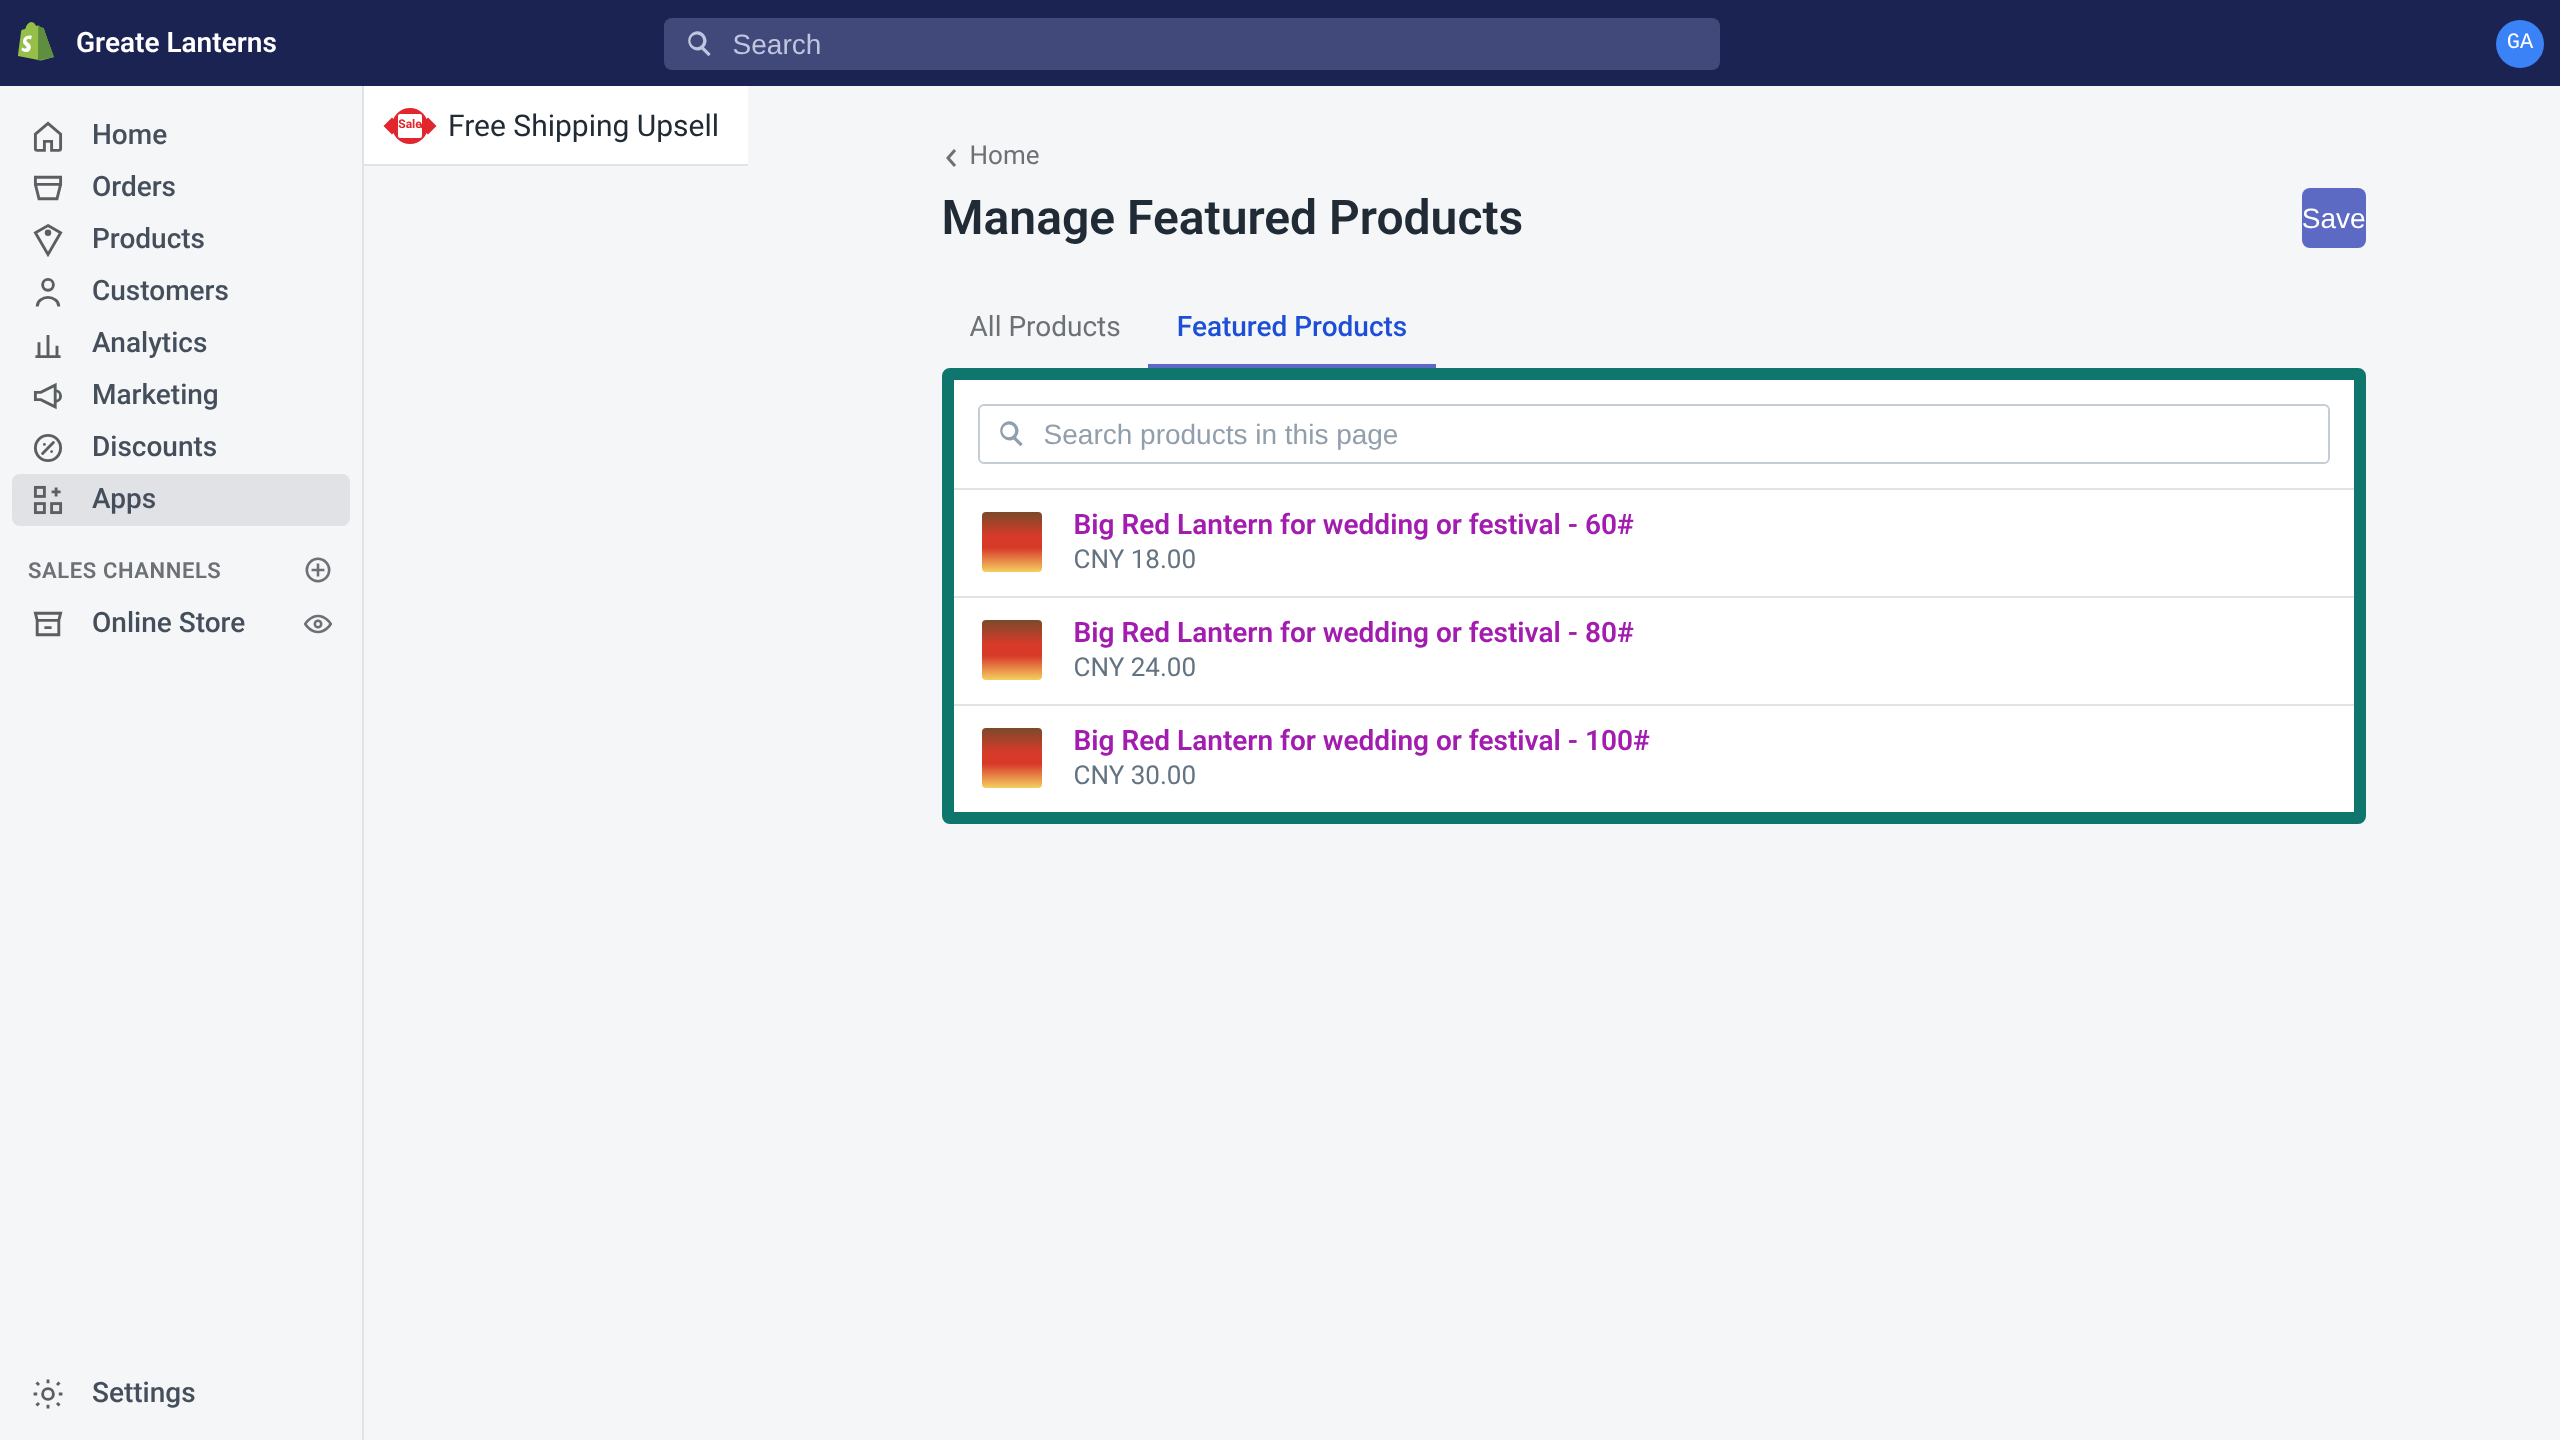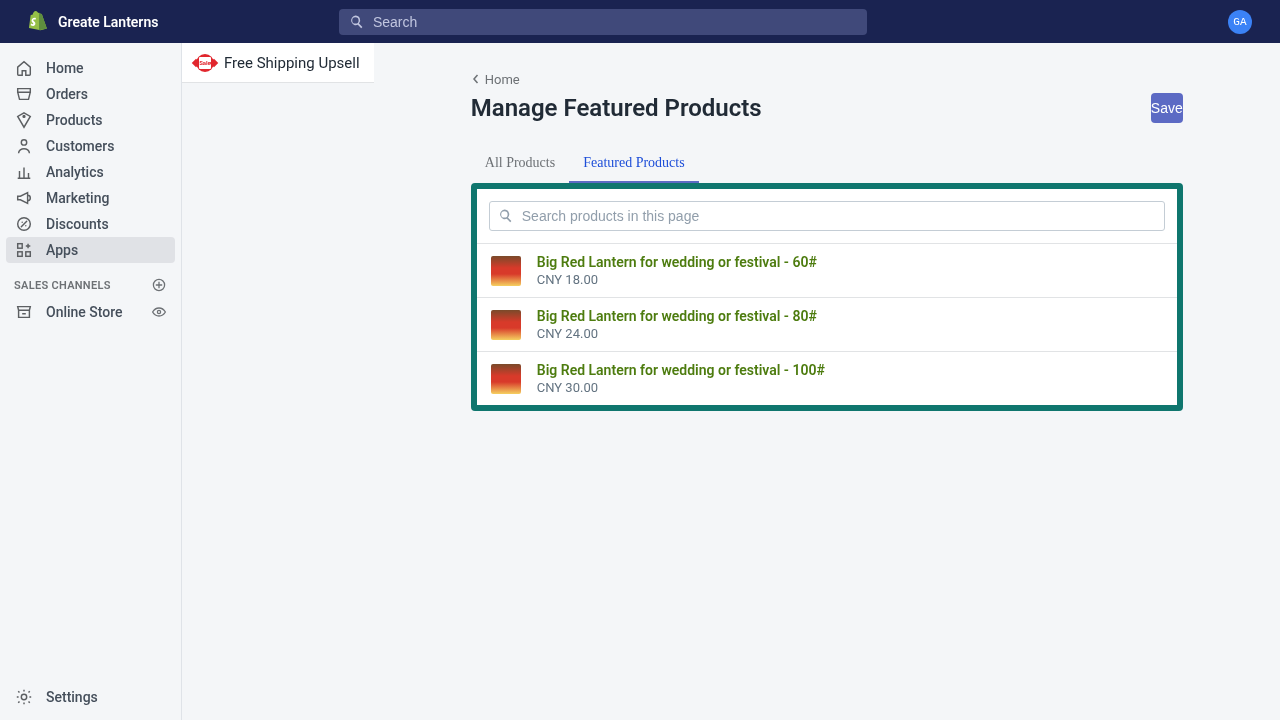--- a/index.html
+++ b/index.html
@@ -1,17 +1,17 @@
 <!DOCTYPE html>
 <html><head>
 <meta charset="utf-8">
 <style>
 * { box-sizing: border-box; margin: 0; padding: 0; }
 body { font-family: -apple-system, BlinkMacSystemFont, "Segoe UI", Roboto, sans-serif; font-size: 14px; color: #212b36; background: #f4f6f8; width: 1280px; height: 720px; overflow: hidden; }
-.topbar { height: 43px; background: #1a2351; display: flex; align-items: center; padding: 0 28px; }
+.topbar { height: 43px; background: #1a2351; display: flex; align-items: center; padding: 0 8px; }
 .logo { width: 20px; height: 22px; }
 .store-name { color: #fff; font-weight: 600; margin-left: 10px; font-size: 14px; }
 .search-wrap { margin-left: auto; margin-right: auto; position: relative; }
 .search-input { width: 528px; height: 26px; background: #40497a; border: none; border-radius: 4px; padding: 0 10px 0 34px; color: #c1c6e0; font-size: 14px; }
 .search-input::placeholder { color: #c1c6e0; }
 .search-glass { position: absolute; left: 10px; top: 5px; }
 .avatar { width: 24px; height: 24px; border-radius: 50%; background: #3b82f6; color: #fff; font-size: 11px; display: flex; align-items: center; justify-content: center; margin-left: auto; font-family: Liberation Mono, monospace; }
 .shell { display: flex; height: calc(720px - 43px); }
 .sidebar { width: 182px; background: #f4f6f8; border-right: 1px solid #dfe3e8; display: flex; flex-direction: column; padding-top: 12px; }
 .nav-item { display: flex; align-items: center; height: 26px; padding: 0 14px; color: #454f5b; font-size: 14px; cursor: pointer; font-weight: 500; }
@@ -27,32 +27,32 @@
 .app-badge::after { right: -3px; }
 .app-badge-inner { position: absolute; inset: 3px; background: #fff; border-radius: 1px; font-size: 6px; color: #e1262d; display: flex; align-items: center; justify-content: center; font-weight: bold; }
 .app-title { margin-left: 10px; font-size: 15px; color: #212b36; }
 .content { flex: 1; background: #f4f6f8; padding: 28px 0 0 0; display: flex; flex-direction: column; align-items: center; }
 .content-inner { width: 712px; }
 .breadcrumb { display: inline-flex; align-items: center; color: #6d7175; font-size: 13px; cursor: pointer; }
 .breadcrumb svg { margin-right: 4px; }
 .heading-row { display: flex; align-items: center; margin-top: 6px; }
 .page-title { font-size: 24px; font-weight: 600; color: #212b36; }
 .save-btn { margin-left: auto; background: #5c6ac4; color: #fff; border: none; border-radius: 4px; height: 30px; padding: 0 0; font-size: 14px; font-weight: 500; cursor: pointer; }
-.tabs { display: flex; margin-top: 22px; font-family: Liberation Serif, serif; }
+.tabs { display: flex; margin-top: 22px; }
 .tab { padding: 10px 14px; font-size: 14px; color: #6d7175; cursor: pointer; }
 .tab.active { color: #1d4ed8; font-weight: 500; border-bottom: 2.5px solid #5c6ac4; }
 .card { background: #fff; border: 6px solid #0f766e; border-radius: 4px; }
 .card-search { padding: 12px; }
 .card-search-box { position: relative; }
 .card-search-input { width: 100%; height: 30px; border: 1px solid #c4cdd5; border-radius: 3px; padding: 0 10px 0 32px; font-size: 14px; }
 .card-search-input::placeholder { color: #919eab; }
 .card-search-ico { position: absolute; left: 9px; top: 7px; }
 .prod-row { display: flex; align-items: center; padding: 10px 14px; border-top: 1px solid #e1e3e5; }
 .prod-thumb { width: 30px; height: 30px; background: linear-gradient(180deg,#7a4a2a 0%,#d83a2a 40%,#d83a2a 60%,#f5d060 100%); border-radius: 2px; margin-right: 16px; }
-.prod-title { font-size: 14px; font-weight: 600; color: #4d7c0f; }
+.prod-title { font-size: 14px; font-weight: 600; color: #a21caf; }
 .prod-price { font-size: 13px; color: #637381; margin-top: 2px; }
 svg { display: block; }
 .eye-ico { margin-left: auto; }
 </style>
 </head>
 <body>
 
 <div class="topbar">
   <span>
     <svg class="logo" viewBox="0 0 20 22">

